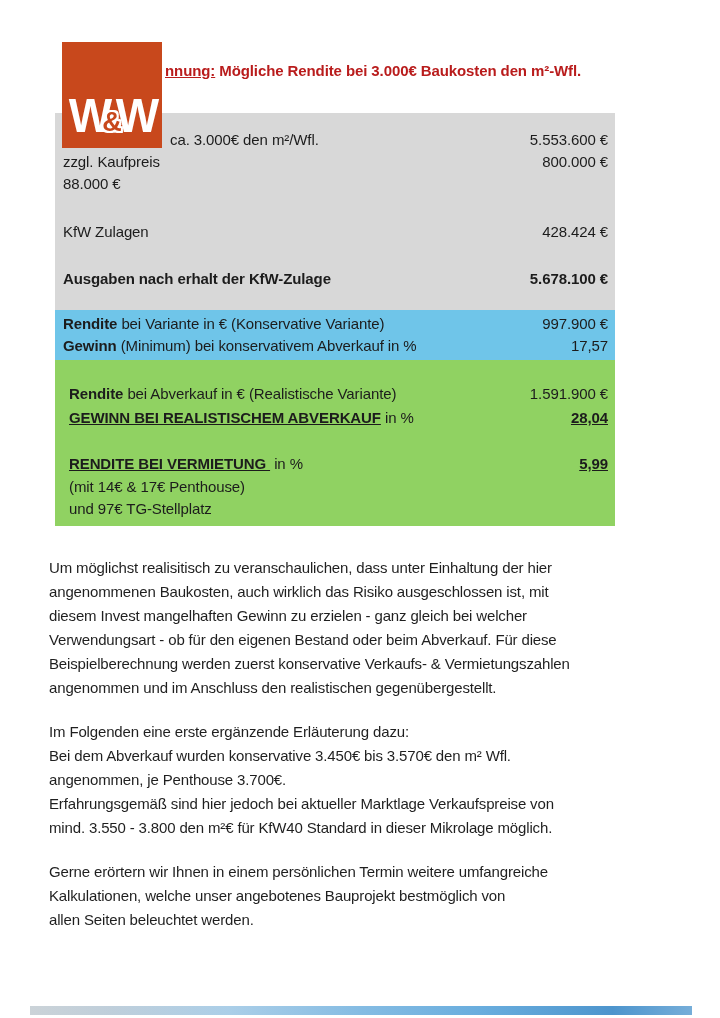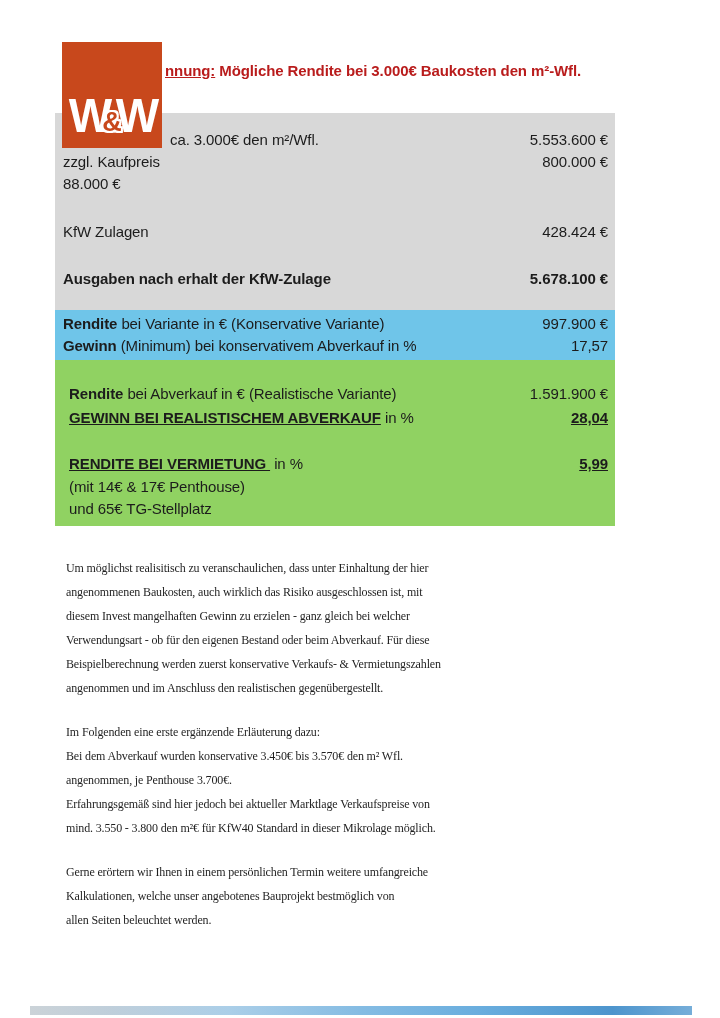--- a/index.html
+++ b/index.html
@@ -61,24 +61,23 @@
   .spacer26 { height: 26px; }
   .spacer24 { height: 24px; }
   .spacer22 { height: 22px; }
   .b  { font-weight: 700; }
   .bu { font-weight: 700; text-decoration: underline; white-space: pre; }
   .val { text-align: right; }
   .indent { margin-left: 107px; }
 
   
   .bodytext {
-    position: absolute; left: 66px; top: 556px; width: 640px;
-    font-size: 12px; line-height: 24px; letter-spacing: -0.15px;
+    position: absolute; left: 49px; top: 556px; width: 640px;
+    font-size: 15px; line-height: 24px; letter-spacing: -0.15px;
     color: #1f1f1f;
-    font-family: Liberation Serif, serif;
   }
   .bodytext p { margin: 0 0 20px 0; white-space: pre-line; }
 
   
   .footer-bar {
     position: absolute; left: 30px; right: 28px; bottom: 3px; height: 9px;
     background: linear-gradient(90deg,
       #c2cbd1 0%, #b4c6d4 12%, #9cc6e4 30%, #6fb0de 50%,
       #4f9fd8 68%, #2e82c4 88%, #5d9fd2 100%);
     opacity: 0.85;
@@ -150,21 +149,21 @@
       </div>
       <div class="spacer22"></div>
       <div class="row tall">
         <span><span class="bu">RENDITE BEI VERMIETUNG </span><span>  in %</span></span>
         <span class="val bu">5,99</span>
       </div>
       <div class="row">
         <span>(mit 14€ &amp; 17€ Penthouse)</span>
       </div>
       <div class="row">
-        <span>und 65€ TG-Stellplatz</span>
+        <span>und 97€ TG-Stellplatz</span>
       </div>
     </div>
   </div>
 
   <div class="bodytext">
     <p>Um möglichst realisitisch zu veranschaulichen, dass unter Einhaltung der hier
 angenommenen Baukosten, auch wirklich das Risiko ausgeschlossen ist, mit
 diesem Invest mangelhaften Gewinn zu erzielen - ganz gleich bei  welcher
 Verwendungsart - ob für den eigenen Bestand oder beim Abverkauf. Für diese
 Beispielberechnung werden zuerst konservative Verkaufs- &amp; Vermietungszahlen

